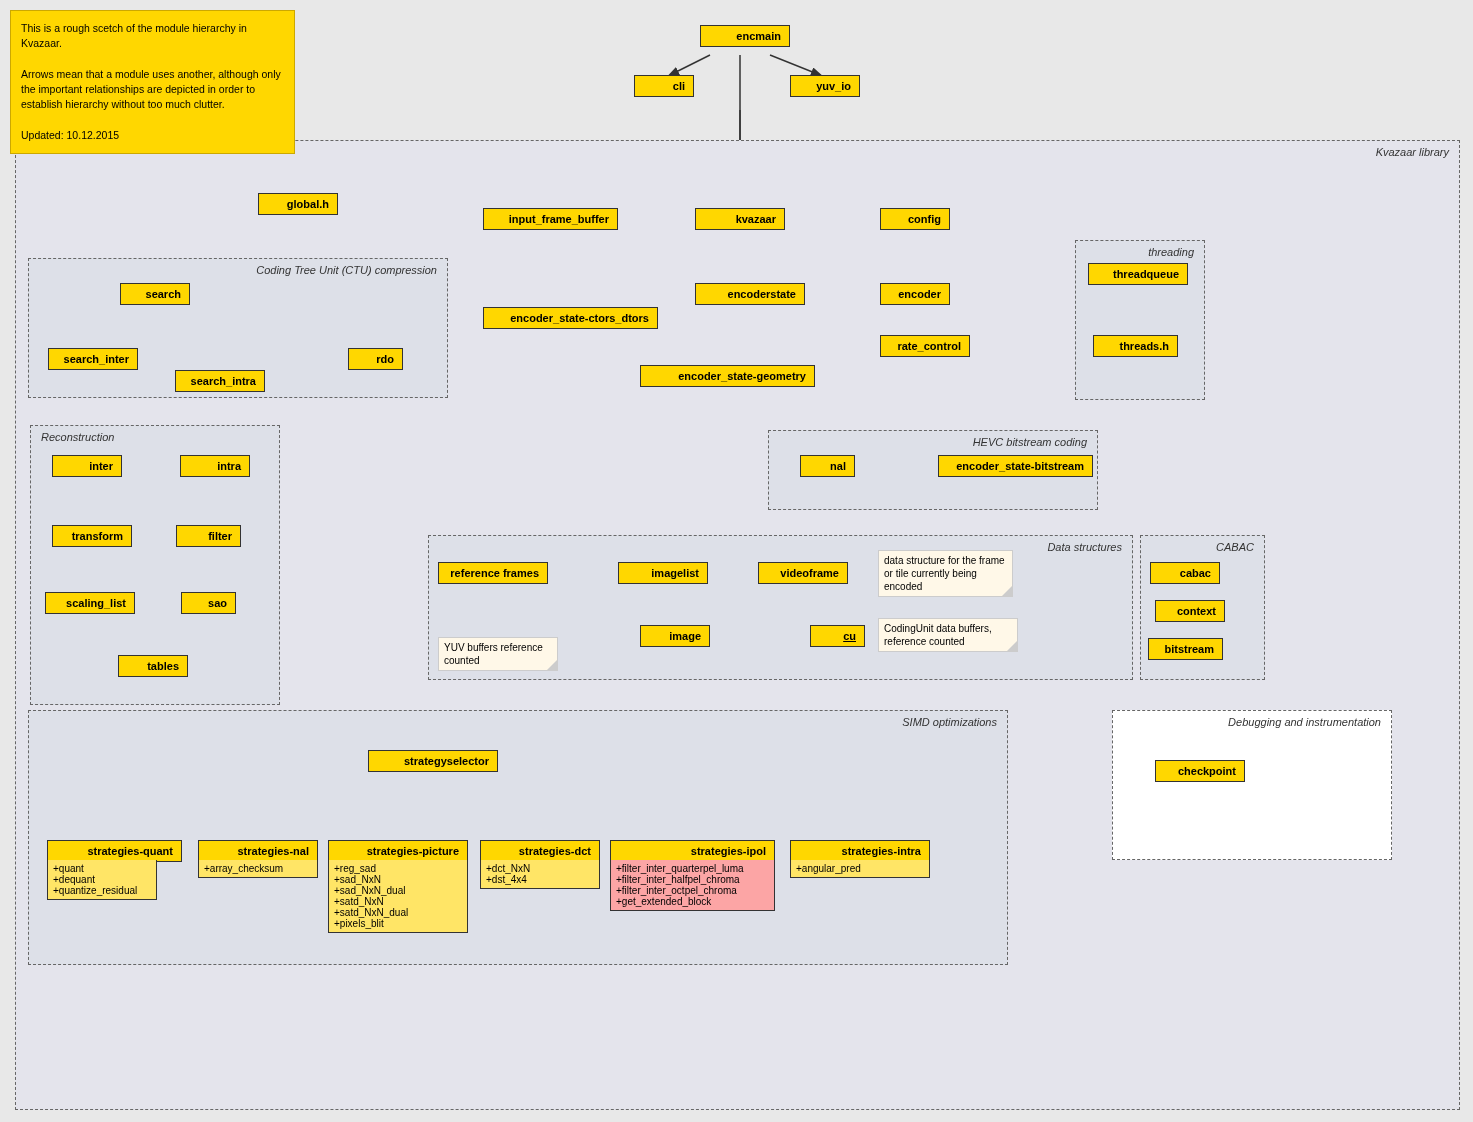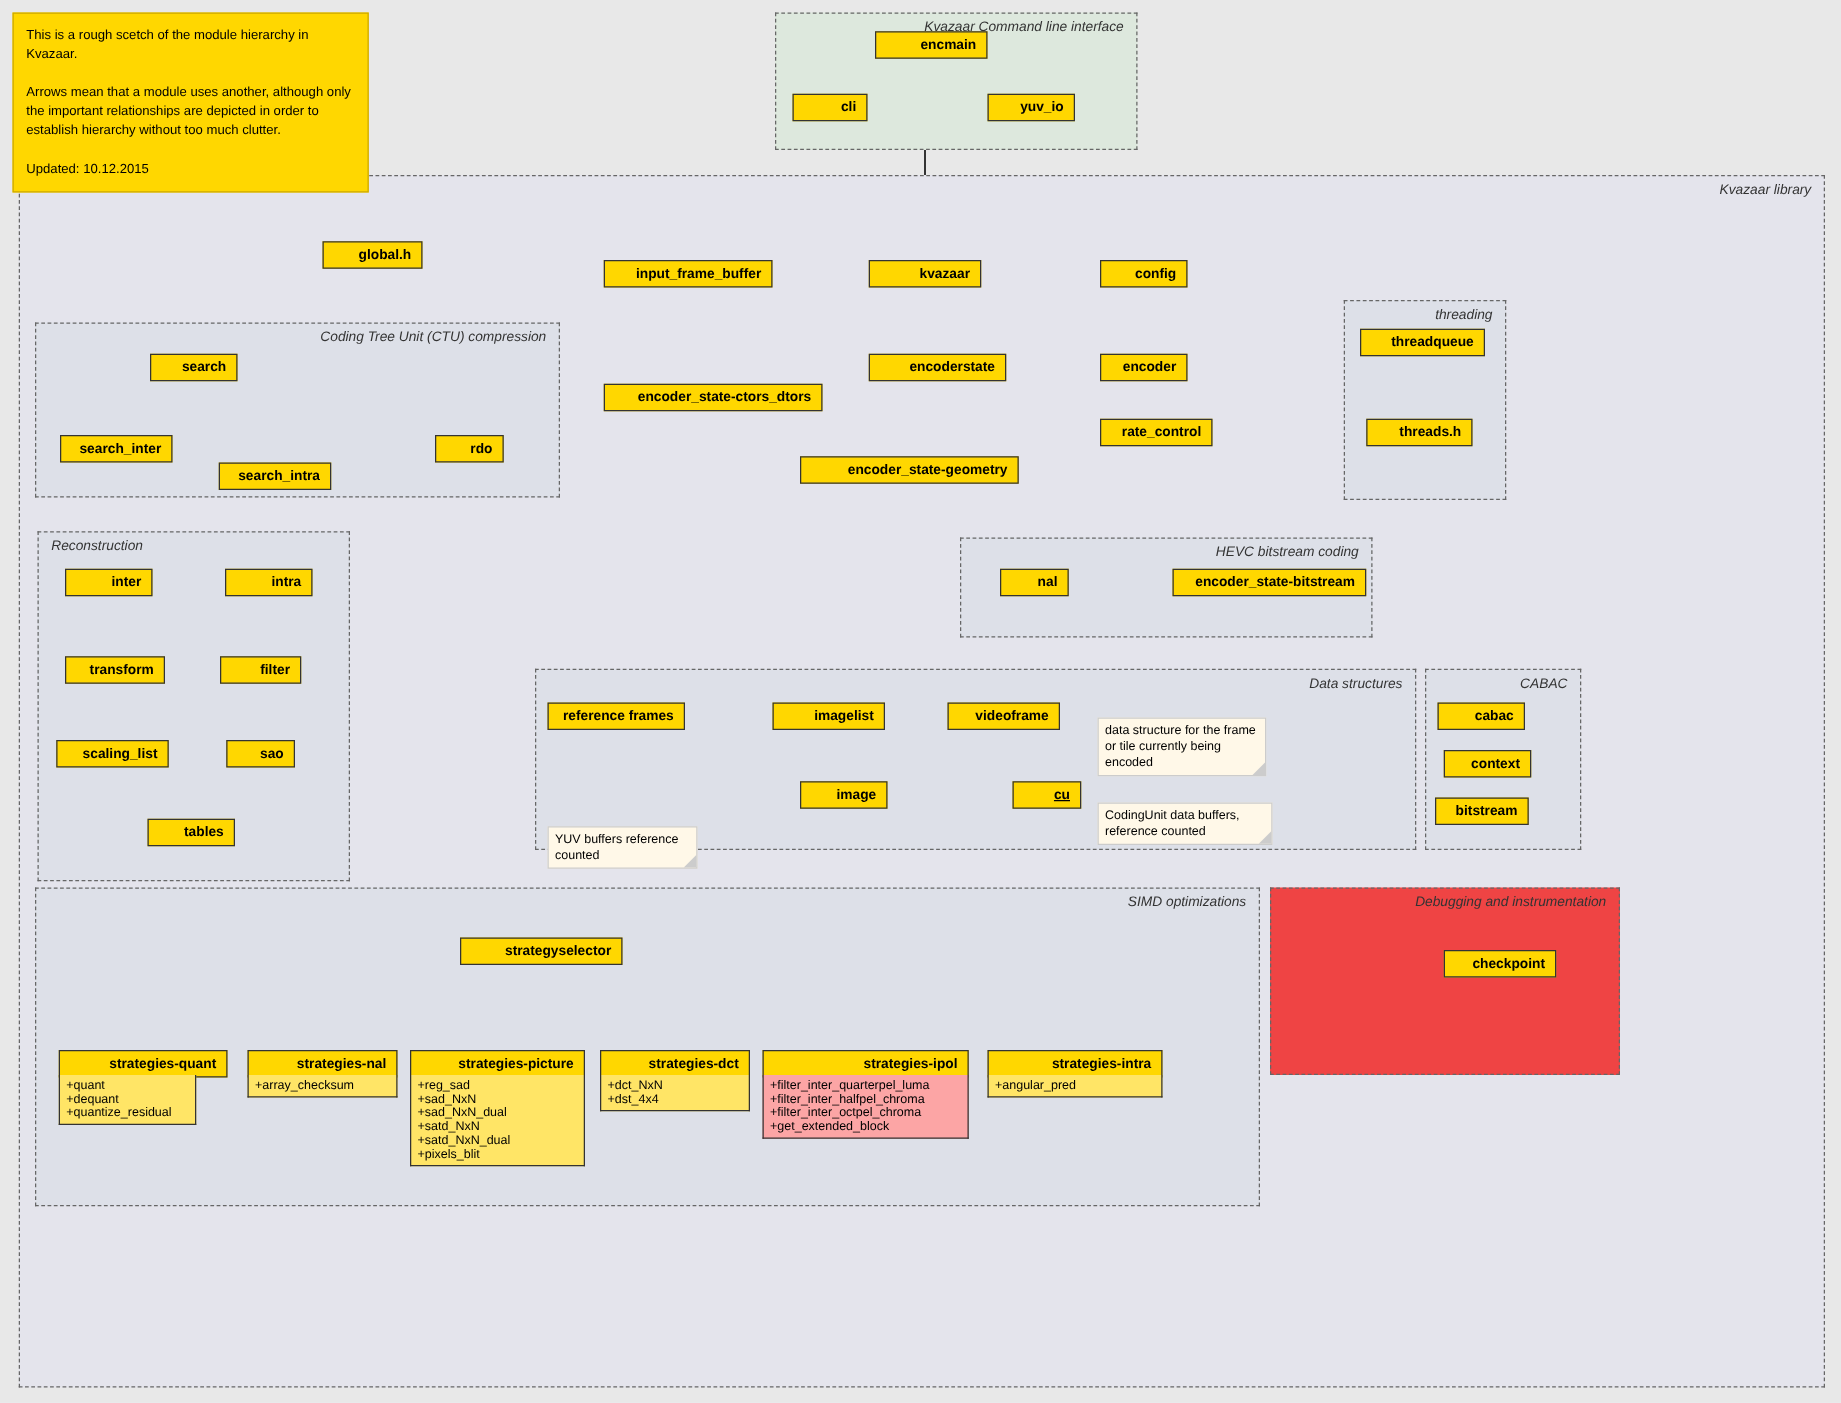--- a/index.html
+++ b/index.html
@@ -70,21 +70,20 @@
     }
 
     
     .text-note {
       position: absolute;
       background: #fff8e8;
       border: 1px solid #ccc;
       padding: 3px 5px;
       font-size: 10px;
       line-height: 1.3;
-      margin-top: 24px;
     }
 
     .text-note.note-corner::after {
       content: '';
       position: absolute;
       bottom: 0;
       right: 0;
       width: 0;
       height: 0;
       border-style: solid;
@@ -199,23 +198,20 @@
   </svg>
 
   <div class="note-box" style="top:10px;left:10px;width:285px;padding:10px;z-index:10;">
     <div style="white-space:pre-line;font-size:10.5px;line-height:1.45;">This is a rough scetch of the module hierarchy in Kvazaar.
 
 Arrows mean that a module uses another, although only the important relationships are depicted in order to establish hierarchy without too much clutter.
 
 Updated: 10.12.2015</div>
   </div>
 
-  <div class="container-box" style="top:10px;left:620px;width:290px;height:110px;border-style:dashed;background:#dde8dd;">
-    <span class="container-label" style="top:5px;right:10px;">Kvazaar Command line interface</span>
-  </div>
 
   <div class="module-box" style="top:25px;left:700px;width:90px;">encmain</div>
 
   <div class="module-box" style="top:75px;left:634px;width:60px;">cli</div>
 
   <div class="module-box" style="top:75px;left:790px;width:70px;">yuv_io</div>
 
   <div class="container-box" style="top:140px;left:15px;width:1445px;height:970px;border-style:dashed;background:#e4e4ec;">
     <span class="container-label" style="top:5px;right:10px;">Kvazaar library</span>
   </div>
@@ -346,19 +342,19 @@
 
   <div class="module-box" style="top:840px;left:610px;width:165px;">strategies-ipol</div>
   <div style="position:absolute;top:860px;left:610px;width:165px;background:#fca5a5;border:1.5px solid #333;border-top:none;padding:3px 5px;font-size:10px;white-space:pre-line;">+filter_inter_quarterpel_luma
 +filter_inter_halfpel_chroma
 +filter_inter_octpel_chroma
 +get_extended_block</div>
 
   <div class="module-box" style="top:840px;left:790px;width:140px;">strategies-intra</div>
   <div style="position:absolute;top:860px;left:790px;width:140px;background:#FFE566;border:1.5px solid #333;border-top:none;padding:3px 5px;font-size:10px;">+angular_pred</div>
 
-  <div class="container-box" style="top:710px;left:1016px;width:280px;height:150px;border-style:dashed;background:#ef4444;">
+  <div class="container-box" style="top:710px;left:1112px;width:280px;height:150px;border-style:dashed;background:#ffffff;">
     <span class="container-label" style="top:5px;right:10px;">Debugging and instrumentation</span>
   </div>
 
   <div class="module-box" style="top:760px;left:1155px;width:90px;">checkpoint</div>
 
 </div>
 
 </body></html>

